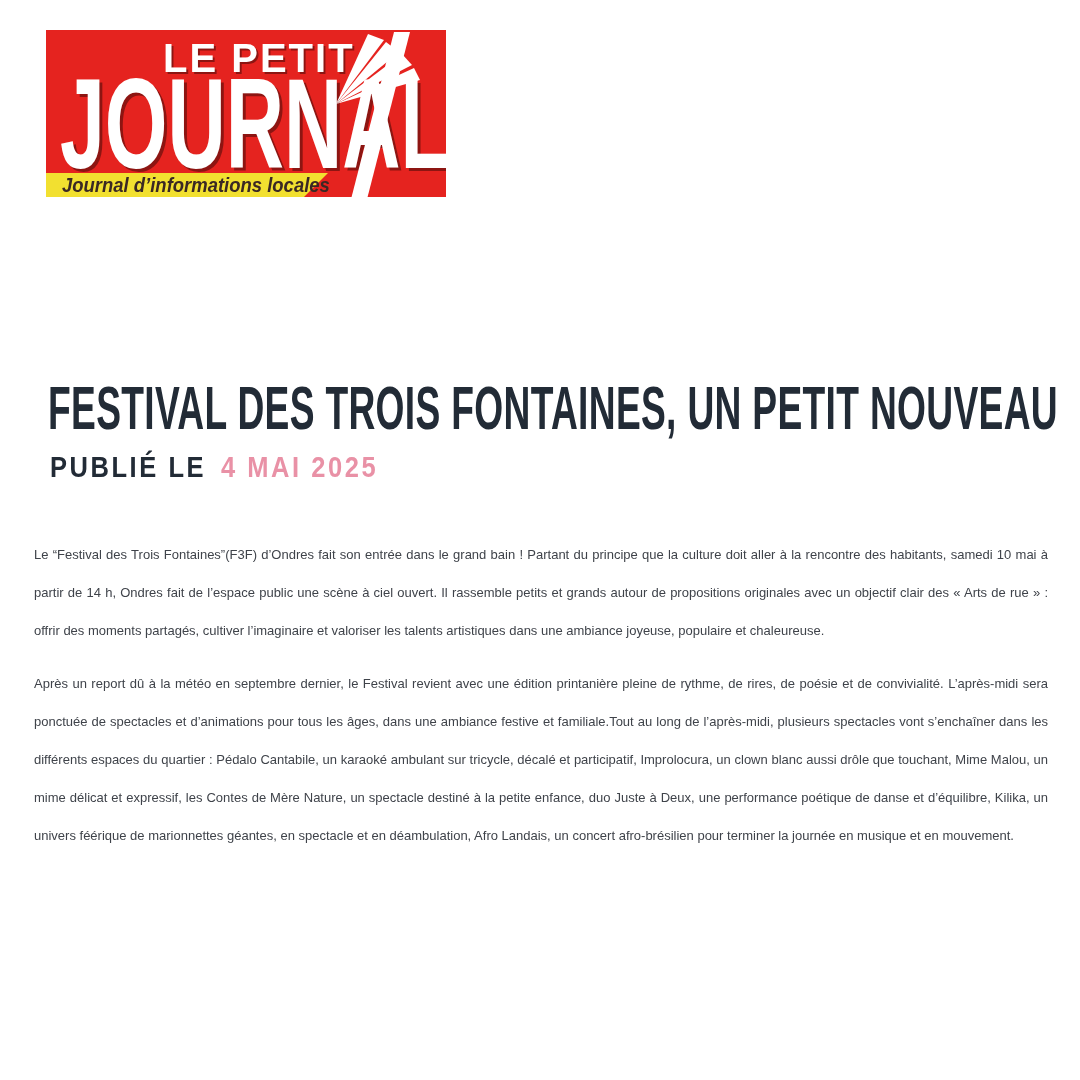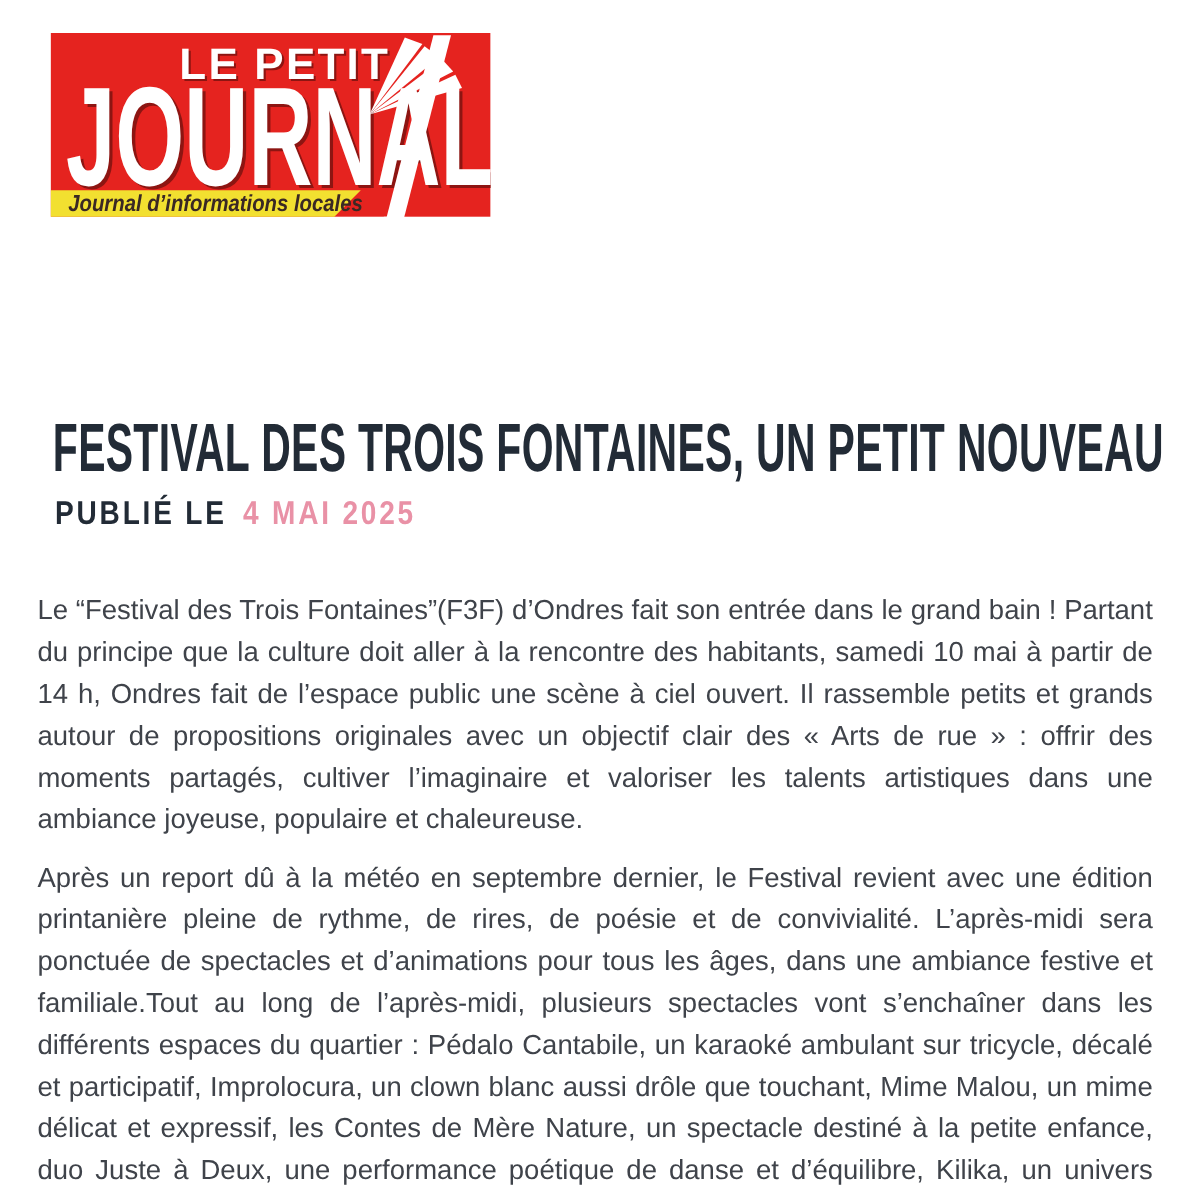--- a/index.html
+++ b/index.html
@@ -69,21 +69,21 @@
 
   
   .article-body {
     position: absolute;
     left: 34px;
     right: 32px;
     top: 536px;
   }
   .article-body p {
     margin: 0 0 15px 0;
-    font-size: 25px;
+    font-size: 13px;
     line-height: 38px;
     color: #3f434a;
     text-align: justify;
   }
 </style>
 </head>
 <body>
 
 <div class="page">
 

